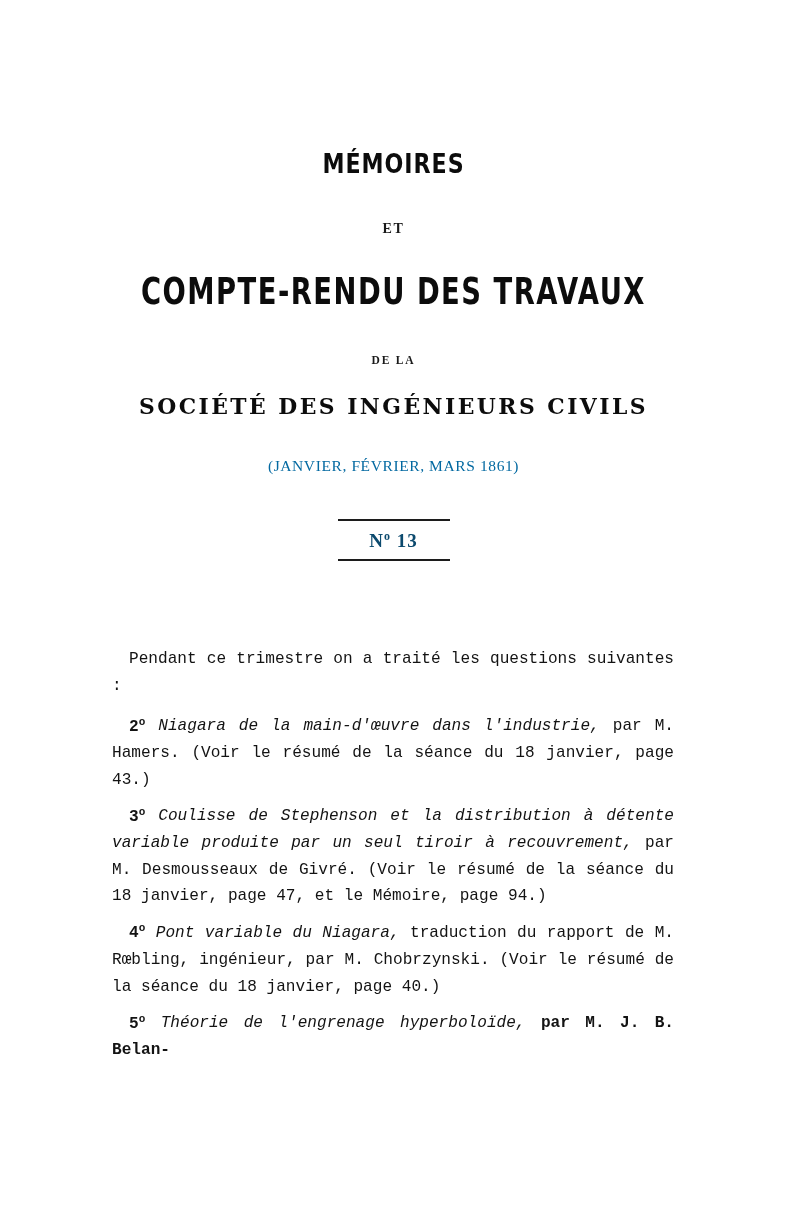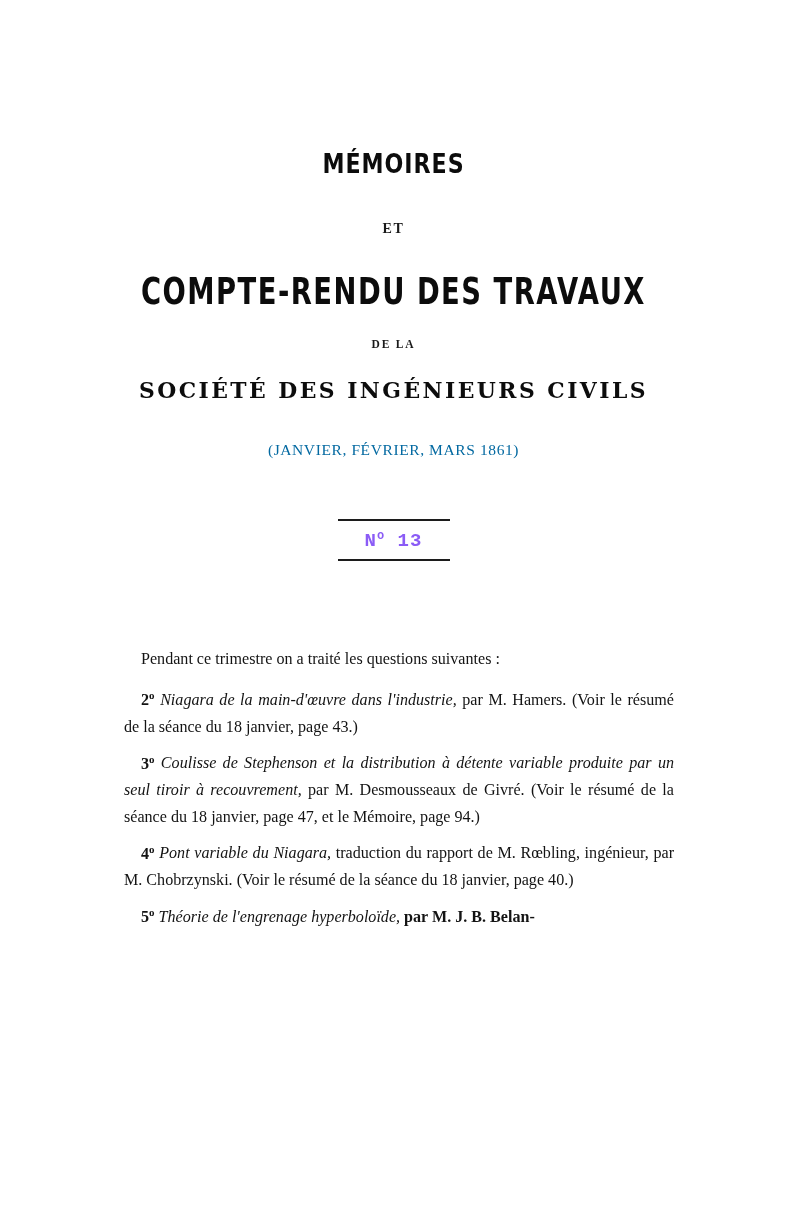--- a/index.html
+++ b/index.html
@@ -53,21 +53,21 @@
     font-weight: 700;
     font-size: 37px;
     line-height: 1;
     letter-spacing: 2px;
     transform: scaleX(0.74);
     transform-origin: center center;
     color: #0c0c0c;
   }
 
   .t-dela {
-    margin-top: 28px;
+    margin-top: 44px;
     font-family: "Liberation Serif", "DejaVu Serif", serif;
     font-weight: 700;
     font-size: 11.5px;
     letter-spacing: 1.8px;
     color: #1a1a1a;
   }
 
   .t-societe {
     margin-top: 28px;
     font-family: "DejaVu Serif", "Liberation Serif", serif;
@@ -97,48 +97,49 @@
     text-align: center;
   }
   .issue-rule {
     width: 112px;
     height: 2px;
     margin: 0 auto;
     background: #1c1c1c;
   }
   .issue-rule.bottom { height: 2px; }
   .issue-num {
-    font-family: Liberation Mono, monospace;
+    font-family: Liberation Serif, serif;
     font-weight: 700;
     font-size: 19px;
     letter-spacing: 1px;
     padding: 8px 0 7px 0;
-    color: #8b5cf6;
+    color: #0c4a6e;
   }
   .issue-num .ord {
     font-size: 12px;
     vertical-align: super;
     font-weight: 700;
   }
 
   
   .body-block {
     position: absolute;
     left: 112px;
     top: 646px;
     width: 562px;
     font-size: 16.1px;
     line-height: 26.6px;
     text-align: justify;
     color: #131313;
   }
   .body-block p {
-    margin: 0 0 5px 12px;
+    margin: 0 0 5px 0;
     text-indent: 17px;
     hyphens: none;
+    font-family: Liberation Mono, monospace;
   }
   .body-block p.intro { margin-bottom: 9px; }
   .body-block p:last-child { margin-bottom: 0; }
 
   .num {
     font-weight: 700;
     font-style: normal;
   }
   .num .ord {
     font-size: 11px;

